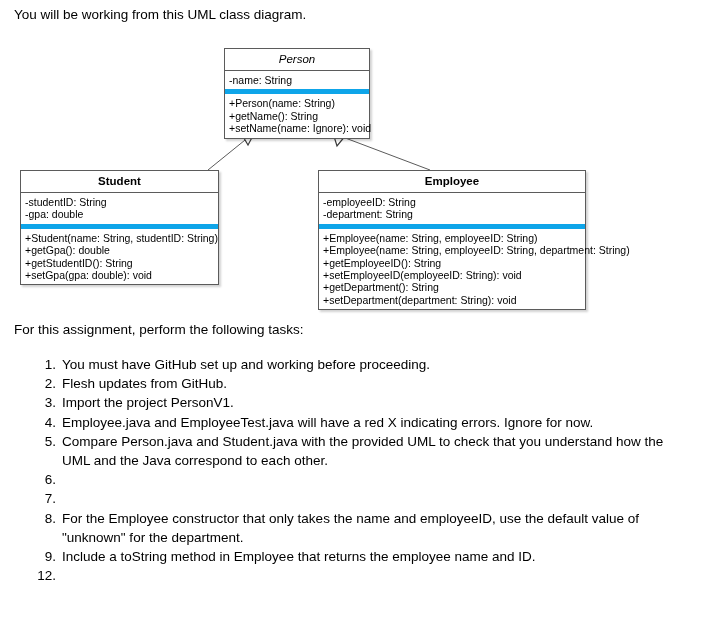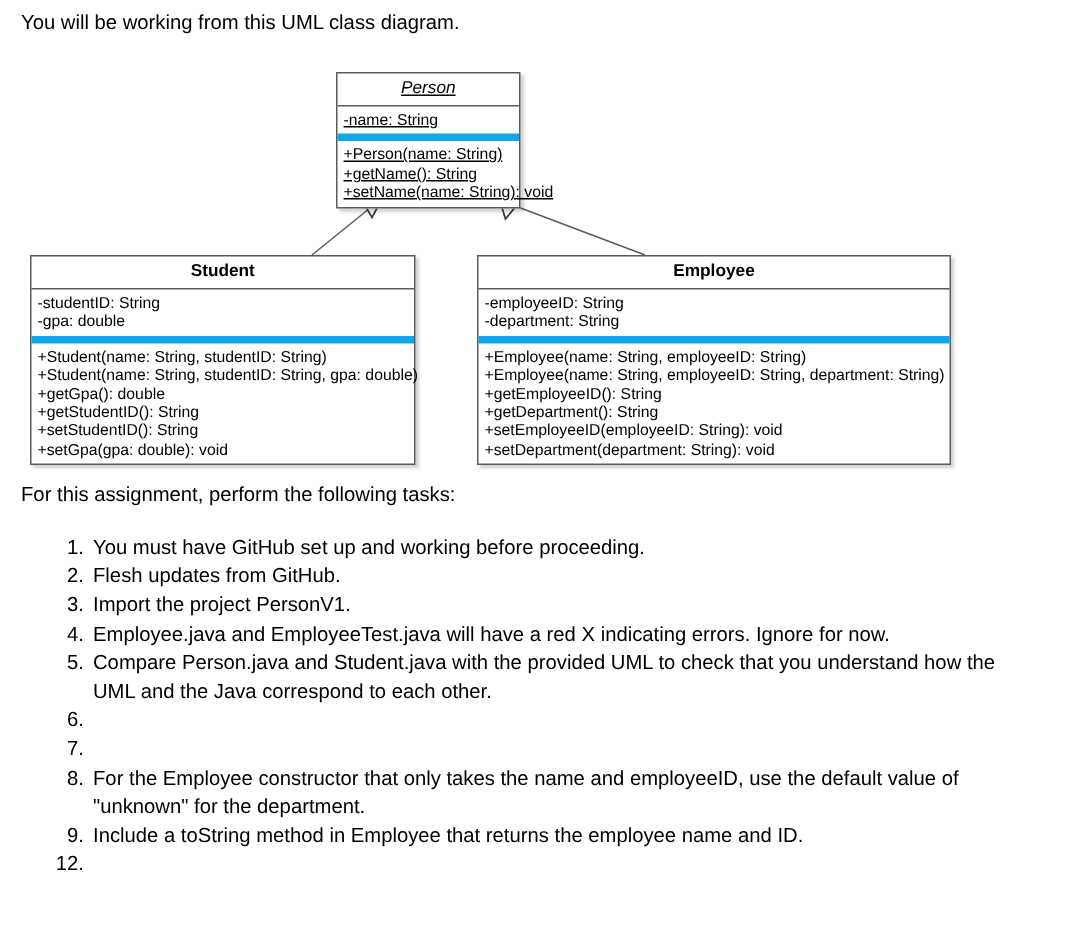--- a/index.html
+++ b/index.html
@@ -75,23 +75,23 @@
     line-height: 12.4px;
   }
   .uml-attrs {
     border-bottom: 5px solid #0ea5e9;
   }
   .uml-line {
     white-space: nowrap;
   }
 
   
-  #person-box   { left: 224px; top: 8px;   width: 123px; text-decoration: underline; }
-  #student-box  { left: 20px;  top: 130px; width: 257px; }
-  #employee-box { left: 318px; top: 130px; width: 316px; }
+  #person-box   { left: 224px; top: 8px;   width: 146px; }
+  #student-box  { left: 20px;  top: 130px; width: 199px; }
+  #employee-box { left: 318px; top: 130px; width: 268px; }
 
   
   .task-list {
     position: absolute;
     left: 0;
     top: 355px;
     width: 720px;
   }
   .task-item {
     position: relative;
@@ -131,52 +131,50 @@
   </svg>
 
   <div class="uml-box" id="person-box">
     <div class="uml-title italic">Person</div>
     <div class="uml-section uml-attrs">
       <div class="uml-line">-name: String</div>
     </div>
     <div class="uml-section">
       <div class="uml-line">+Person(name: String)</div>
       <div class="uml-line">+getName(): String</div>
-      <div class="uml-line">+setName(name: String): void</div>
+      <div class="uml-line">+setName(name: Ignore): void</div>
     </div>
   </div>
 
   <div class="uml-box" id="student-box">
     <div class="uml-title">Student</div>
     <div class="uml-section uml-attrs">
       <div class="uml-line">-studentID: String</div>
       <div class="uml-line">-gpa: double</div>
     </div>
     <div class="uml-section">
       <div class="uml-line">+Student(name: String, studentID: String)</div>
-      <div class="uml-line">+Student(name: String, studentID: String, gpa: double)</div>
       <div class="uml-line">+getGpa(): double</div>
       <div class="uml-line">+getStudentID(): String</div>
-      <div class="uml-line">+setStudentID(): String</div>
       <div class="uml-line">+setGpa(gpa: double): void</div>
     </div>
   </div>
 
   <div class="uml-box" id="employee-box">
     <div class="uml-title">Employee</div>
     <div class="uml-section uml-attrs">
       <div class="uml-line">-employeeID: String</div>
       <div class="uml-line">-department: String</div>
     </div>
     <div class="uml-section">
       <div class="uml-line">+Employee(name: String, employeeID: String)</div>
       <div class="uml-line">+Employee(name: String, employeeID: String, department: String)</div>
       <div class="uml-line">+getEmployeeID(): String</div>
+      <div class="uml-line">+setEmployeeID(employeeID: String): void</div>
       <div class="uml-line">+getDepartment(): String</div>
-      <div class="uml-line">+setEmployeeID(employeeID: String): void</div>
       <div class="uml-line">+setDepartment(department: String): void</div>
     </div>
   </div>
 
 </div>
 
 <div class="assignment-line">For this assignment, perform the following tasks:</div>
 
 <div class="task-list">
 

